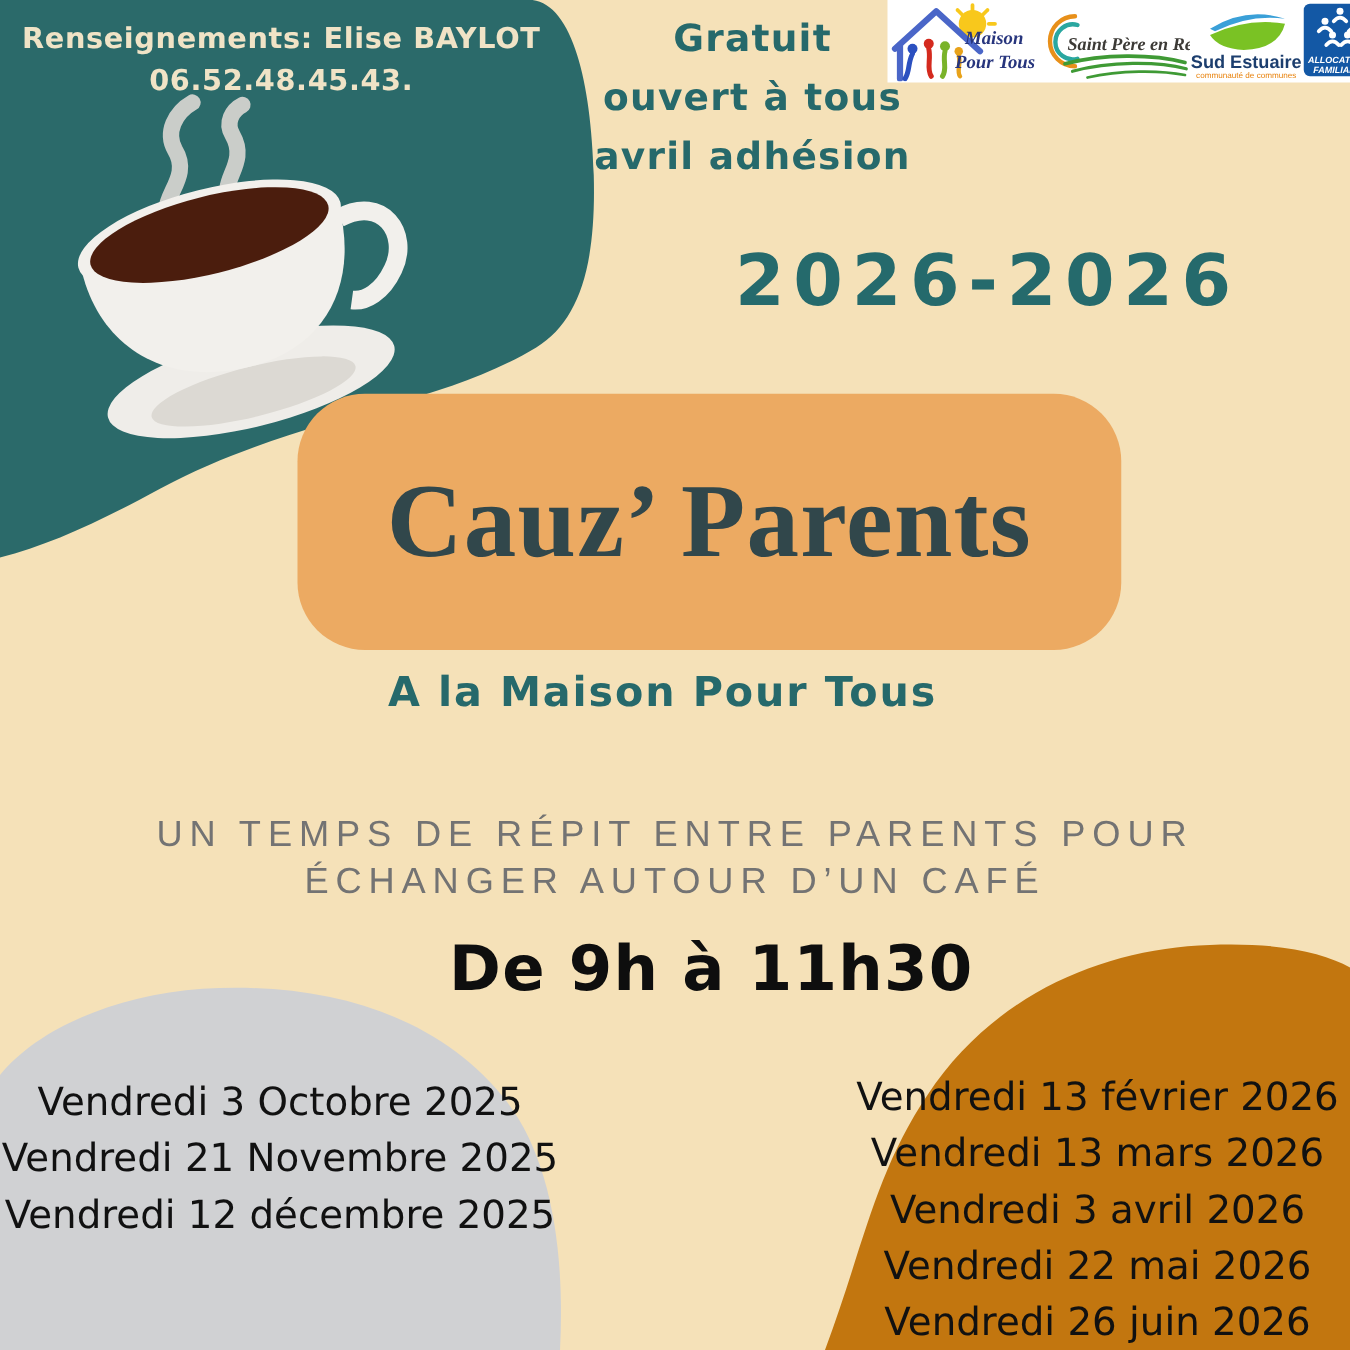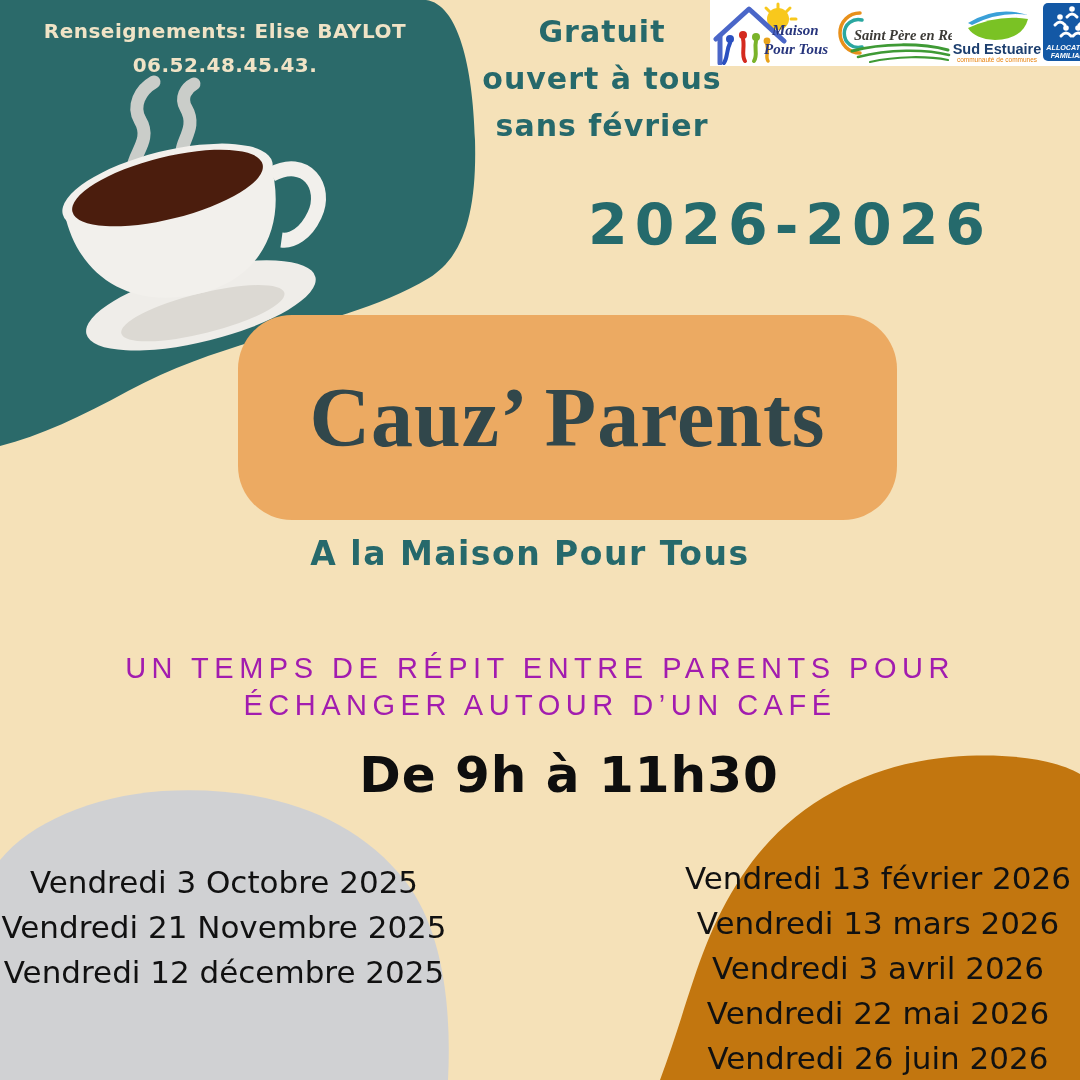--- a/index.html
+++ b/index.html
@@ -11,21 +11,21 @@
   svg{display:block;}
 
   
   #blob-layer{position:absolute;inset:0;width:1080px;height:1080px;}
 
   
   .coffee{left:28px;top:66px;width:310px;height:290px;}
 
   
   .contact{left:10px;top:14px;width:430px;text-align:center;color:#f0e3c6;
-    font-weight:bold;font-size:20px;line-height:34px;letter-spacing:.5px;}
+    font-weight:bold;font-size:23px;line-height:34px;letter-spacing:.5px;}
 
   
   .free-notice{left:462px;top:8px;width:280px;text-align:center;color:#26696b;
     font-weight:bold;font-size:30px;line-height:47px;letter-spacing:1px;}
 
   
   .logo-strip{left:710px;top:0;width:370px;height:66px;background:#ffffff;
     display:flex;align-items:center;justify-content:space-between;padding:17px 2px;box-sizing:border-box;}
   .logo-cell{flex:0 0 auto;}
 
@@ -37,21 +37,21 @@
   .title-banner{left:238px;top:315px;width:659px;height:205px;background:#ecaa62;
     border-radius:54px;display:flex;align-items:center;justify-content:center;}
   .title-banner .title{font-family:"Liberation Serif","DejaVu Serif",serif;
     font-weight:bold;font-size:84px;color:#31474b;letter-spacing:1px;}
 
   
   .location{left:240px;top:530px;width:580px;text-align:center;color:#26696b;
     font-weight:bold;font-size:33px;line-height:47px;letter-spacing:1.5px;}
 
   
-  .tagline{left:0;top:650px;width:1080px;text-align:center;color:#a21caf;
+  .tagline{left:0;top:650px;width:1080px;text-align:center;color:#737373;
     font-family:"Liberation Sans",sans-serif;font-size:29px;line-height:37px;
     letter-spacing:5.5px;font-weight:400;}
 
   
   .time{left:0;top:746px;width:1080px;text-align:center;color:#0e0e0e;
     font-weight:bold;font-size:50px;letter-spacing:1px;margin-left:29px;}
 
   
   .dates{font-size:31px;line-height:45px;color:#111111;font-weight:500;}
   .dates-left{left:0;top:860px;width:448px;text-align:center;}
@@ -86,21 +86,21 @@
   </svg>
 
   <div class="abs contact">
     <div>Renseignements: Elise BAYLOT</div>
     <div>06.52.48.45.43.</div>
   </div>
 
   <div class="abs free-notice">
     <div>Gratuit</div>
     <div>ouvert à tous</div>
-    <div>sans février</div>
+    <div>avril adhésion</div>
   </div>
 
   <div class="abs logo-strip">
 
     <svg class="logo-cell" width="118" height="64" viewBox="0 0 118 64">
       <circle cx="66" cy="18" r="11" fill="#f8c81c"></circle>
       <g stroke="#f8c81c" stroke-width="3" stroke-linecap="round">
         <line x1="66" y1="3" x2="66" y2="8"></line>
           <line x1="78" y1="7" x2="74" y2="11"></line>
         <line x1="84" y1="18" x2="79" y2="18"></line>

